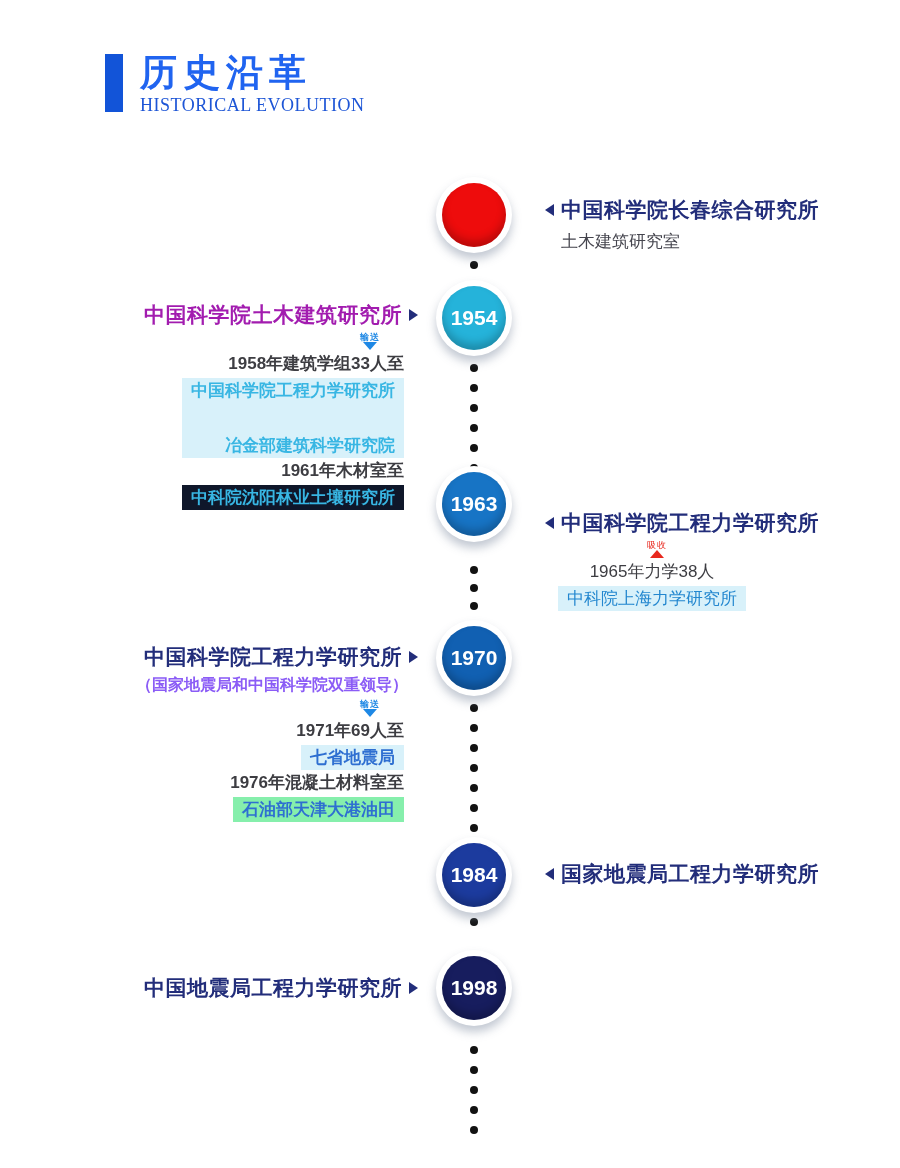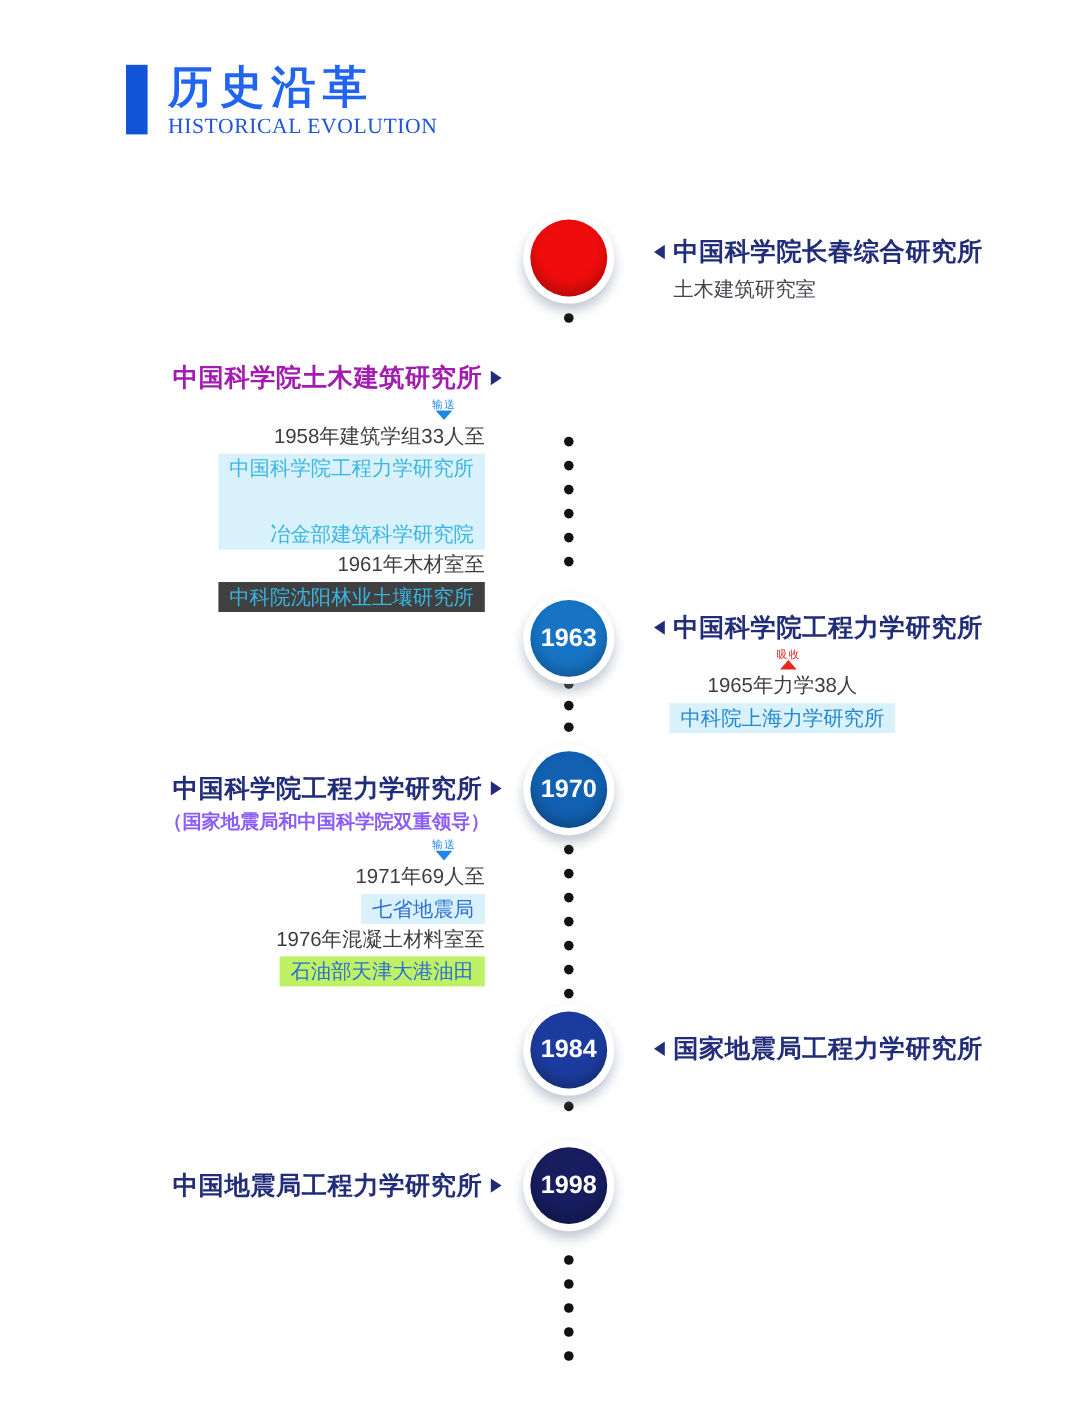--- a/index.html
+++ b/index.html
@@ -28,21 +28,21 @@
   .entry{position:absolute;display:flex;flex-direction:column;}
   .entry.left{right:482px;align-items:flex-end;text-align:right;}
   .entry.right{left:545px;align-items:flex-start;text-align:left;}
   .title-row{display:flex;align-items:center;gap:7px;height:28px;}
   .entry-title{font-size:21px;font-weight:bold;letter-spacing:0.5px;white-space:nowrap;}
   .entry-sub2{font-size:16px;font-weight:bold;margin-top:4px;white-space:nowrap;}
   .entry-sub{font-size:17px;margin-top:6px;padding-left:16px;white-space:nowrap;}
   .tri-right{width:0;height:0;border-top:6px solid transparent;border-bottom:6px solid transparent;border-left:9px solid #222d7a;}
   .tri-left{width:0;height:0;border-top:6px solid transparent;border-bottom:6px solid transparent;border-right:9px solid #222d7a;}
   .subcol{display:flex;flex-direction:column;}
-  .entry.left .subcol{align-items:flex-end;margin-right:14px;}
+  .entry.left .subcol{align-items:flex-end;margin-right:14px;font-weight:bold;}
   .entry.right .subcol{align-items:center;margin-left:13px;}
   .flow-marker{display:flex;flex-direction:column;align-items:center;margin-top:3px;margin-bottom:1px;}
   .entry.left .flow-marker{margin-right:24px;}
   .entry.right .flow-marker{margin-left:10px;}
   .flow-text{font-size:9px;line-height:10px;letter-spacing:1px;}
   .tri-down{width:0;height:0;border-left:7px solid transparent;border-right:7px solid transparent;border-top:8px solid;}
   .tri-up{width:0;height:0;border-left:7px solid transparent;border-right:7px solid transparent;border-bottom:8px solid;}
   .plain{font-size:17px;line-height:22px;margin-top:2px;white-space:nowrap;}
   .hl{padding:2px 9px;margin-top:3px;font-size:17px;line-height:21px;white-space:nowrap;}
   .entry.left .hl{text-align:right;}
@@ -78,21 +78,24 @@
     <div class="dot" style="top: 1046px; background-color: rgb(18, 18, 18);"></div>
     <div class="dot" style="top: 1066px; background-color: rgb(18, 18, 18);"></div>
     <div class="dot" style="top: 1086px; background-color: rgb(18, 18, 18);"></div>
     <div class="dot" style="top: 1106px; background-color: rgb(18, 18, 18);"></div>
     <div class="dot" style="top: 1126px; background-color: rgb(18, 18, 18);"></div>
   </div>
 
   <div class="node" style="top:177px">
     <div class="node-inner" style="background-color: rgb(238, 12, 12);"></div>
   </div>
-  <div class="node" style="top:494px">
+  <div class="node" style="top:280px">
+    <div class="node-inner" style="background-color: rgb(37, 179, 218);">1954</div>
+  </div>
+  <div class="node" style="top:466px">
     <div class="node-inner" style="background-color: rgb(23, 116, 197);">1963</div>
   </div>
   <div class="node" style="top:620px">
     <div class="node-inner" style="background-color: rgb(17, 96, 178);">1970</div>
   </div>
   <div class="node" style="top:837px">
     <div class="node-inner" style="background-color: rgb(28, 59, 158);">1984</div>
   </div>
   <div class="node" style="top:950px">
     <div class="node-inner" style="background-color: rgb(23, 29, 94);">1998</div>
@@ -115,21 +118,21 @@
       <div class="flow-marker">
         <span class="flow-text" style="color: rgb(30, 136, 229);">输送</span>
         <span class="tri-down" style="border-top-color: rgb(30, 136, 229);"></span>
       </div>
       <div class="plain" style="color: rgb(61, 61, 66);">1958年建筑学组33人至</div>
       <div class="hl" style="background-color: rgb(216, 241, 250);">
         <div style="color: rgb(56, 182, 227);">中国科学院工程力学研究所</div>
         <div style="color: rgb(56, 182, 227); margin-top: 34px;">冶金部建筑科学研究院</div>
       </div>
       <div class="plain" style="color: rgb(61, 61, 66);">1961年木材室至</div>
-      <div class="hl" style="background-color: #404040;">
+      <div class="hl" style="background-color: #0f172a;">
         <div style="color: rgb(56, 182, 227);">中科院沈阳林业土壤研究所</div>
       </div>
     </div>
   </div>
 
   <div class="entry right" style="top:509px">
     <div class="title-row">
       <span class="tri-left"></span>
       <span class="entry-title" style="color: rgb(34, 45, 122);">中国科学院工程力学研究所</span>
     </div>
@@ -154,21 +157,21 @@
     <div class="subcol">
       <div class="flow-marker">
         <span class="flow-text" style="color: rgb(30, 136, 229);">输送</span>
         <span class="tri-down" style="border-top-color: rgb(30, 136, 229);"></span>
       </div>
       <div class="plain" style="color: rgb(61, 61, 66);">1971年69人至</div>
       <div class="hl" style="background-color: rgb(216, 241, 250);">
         <div style="color: rgb(46, 111, 209);">七省地震局</div>
       </div>
       <div class="plain" style="color: rgb(61, 61, 66);">1976年混凝土材料室至</div>
-      <div class="hl" style="background-color: #bef264; text-align: right;">
+      <div class="hl" style="background-color: #86efac; text-align: right;">
         <div style="color: rgb(46, 111, 209);">石油部天津大港油田</div>
       </div>
     </div>
   </div>
 
   <div class="entry right" style="top:860px">
     <div class="title-row">
       <span class="tri-left"></span>
       <span class="entry-title" style="color: rgb(34, 45, 122);">国家地震局工程力学研究所</span>
     </div>

